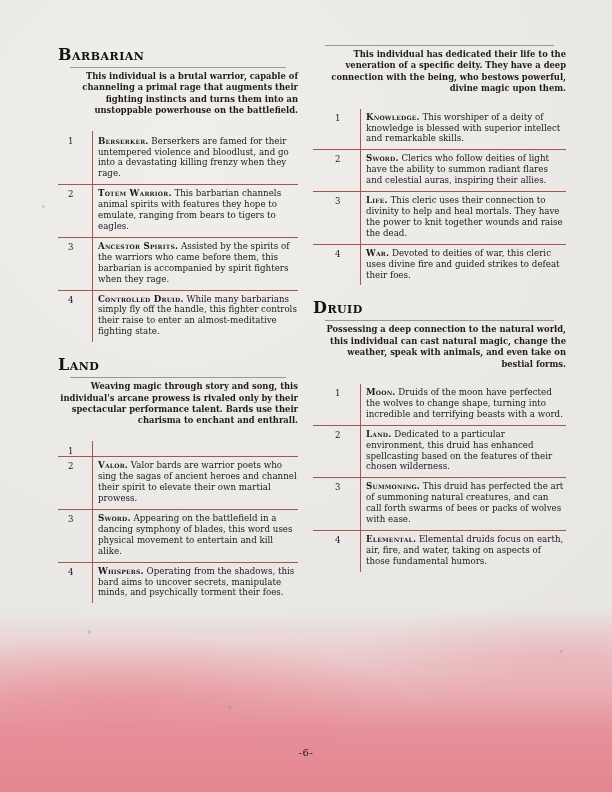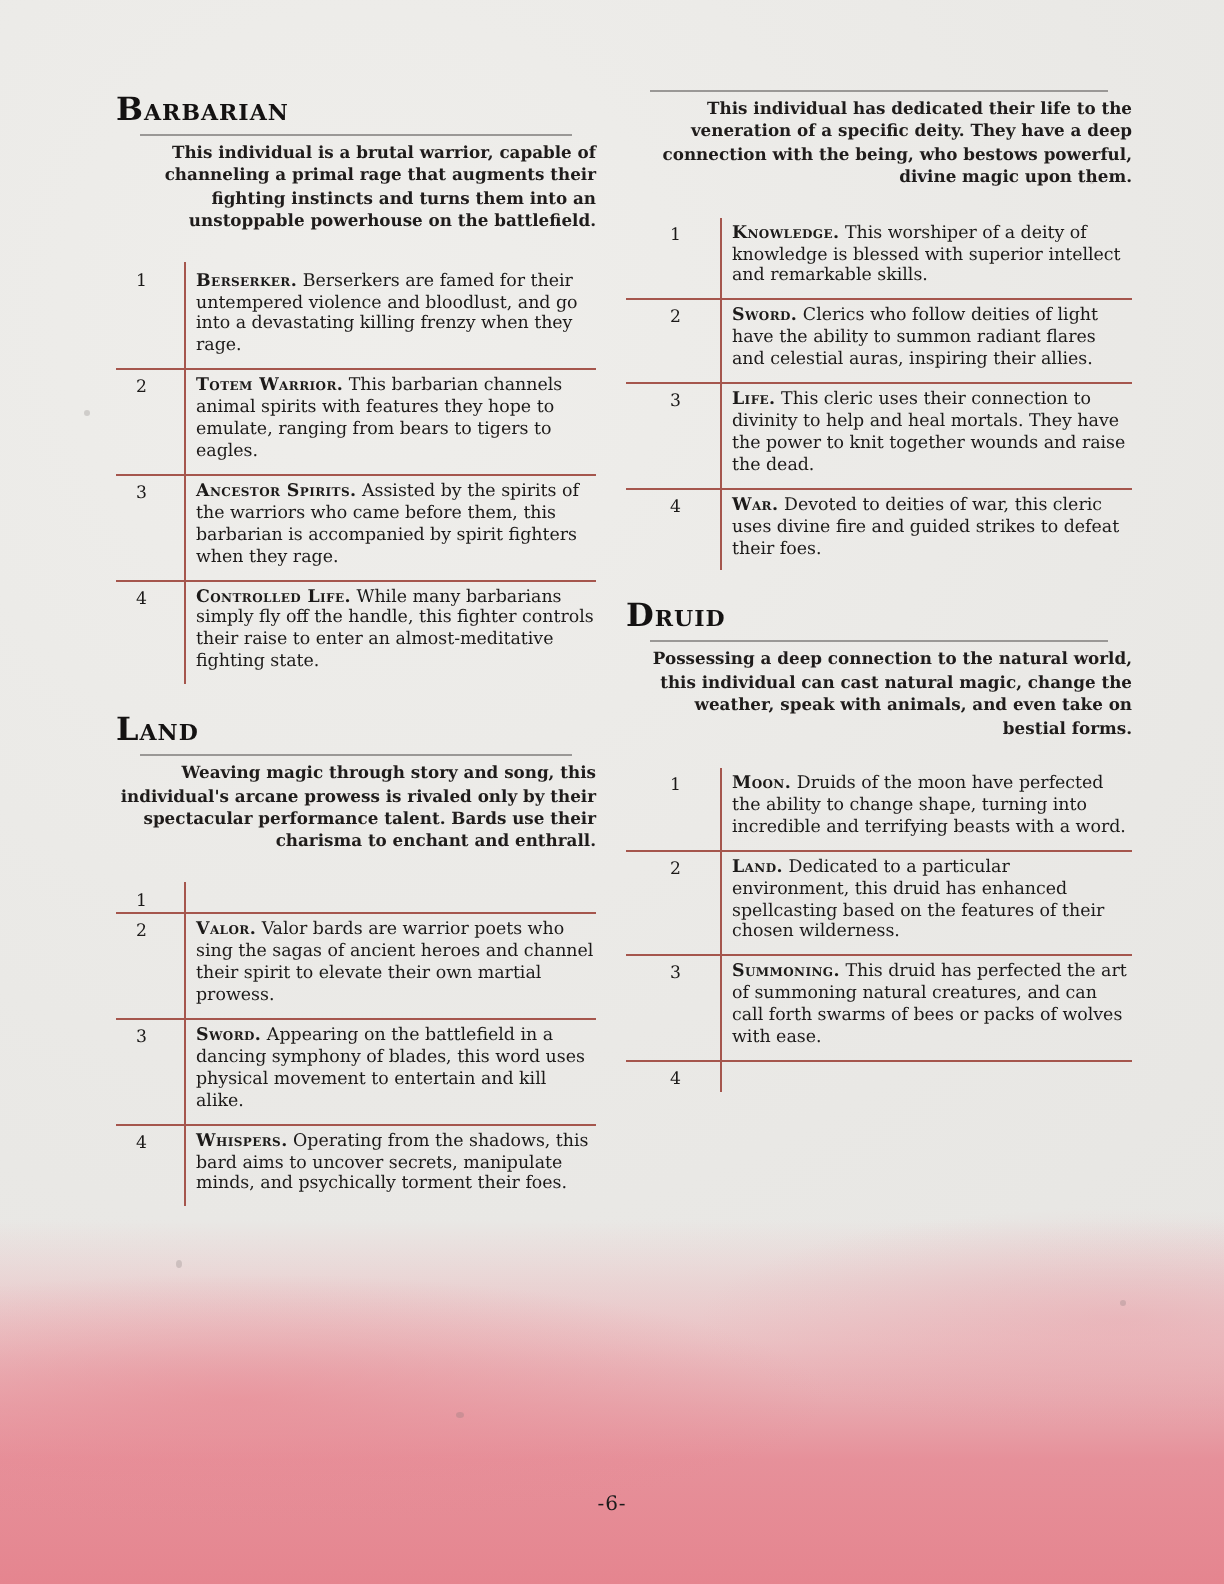--- a/index.html
+++ b/index.html
@@ -81,21 +81,21 @@
       <div class="row">
         <div class="num">2</div>
         <div class="txt"><span class="nm">Totem Warrior.</span><span> This barbarian channels animal spirits with features they hope to emulate, ranging from bears to tigers to eagles.</span></div>
       </div>
       <div class="row">
         <div class="num">3</div>
         <div class="txt"><span class="nm">Ancestor Spirits.</span><span> Assisted by the spirits of the warriors who came before them, this barbarian is accompanied by spirit fighters when they rage.</span></div>
       </div>
       <div class="row">
         <div class="num">4</div>
-        <div class="txt"><span class="nm">Controlled Life.</span><span> While many barbarians simply fly off the handle, this fighter controls their raise to enter an almost-meditative fighting state.</span></div>
+        <div class="txt"><span class="nm">Controlled Druid.</span><span> While many barbarians simply fly off the handle, this fighter controls their raise to enter an almost-meditative fighting state.</span></div>
       </div>
     </div>
   </div>
 
   <div class="section" style="margin-top:12px">
     <h2 class="sec-title">Land</h2>
     <div class="sec-rule"></div>
     <p class="sec-intro">Weaving magic through story and song, this individual's arcane prowess is rivaled only by their spectacular performance talent. Bards use their charisma to enchant and enthrall.</p>
     <div class="table">
       <div class="row">
@@ -142,30 +142,31 @@
     </div>
   </div>
 
   <div class="section" style="margin-top:12px">
     <h2 class="sec-title">Druid</h2>
     <div class="sec-rule"></div>
     <p class="sec-intro">Possessing a deep connection to the natural world, this individual can cast natural magic, change the weather, speak with animals, and even take on bestial forms.</p>
     <div class="table">
       <div class="row">
         <div class="num">1</div>
-        <div class="txt"><span class="nm">Moon.</span><span> Druids of the moon have perfected the ability to change shape, turning into incredible and terrifying beasts with a word.</span></div>
+        <div class="txt"><span class="nm">Moon.</span><span> Druids of the moon have perfected the wolves to change shape, turning into incredible and terrifying beasts with a word.</span></div>
       </div>
       <div class="row">
         <div class="num">2</div>
         <div class="txt"><span class="nm">Land.</span><span> Dedicated to a particular environment, this druid has enhanced spellcasting based on the features of their chosen wilderness.</span></div>
       </div>
       <div class="row">
         <div class="num">3</div>
         <div class="txt"><span class="nm">Summoning.</span><span> This druid has perfected the art of summoning natural creatures, and can call forth swarms of bees or packs of wolves with ease.</span></div>
       </div>
       <div class="row">
         <div class="num">4</div>
+        <div class="txt"><span class="nm">Elemental.</span><span> Elemental druids focus on earth, air, fire, and water, taking on aspects of those fundamental humors.</span></div>
       </div>
     </div>
   </div>
 </div>
 
 <div class="page-num">-6-</div>
 
 </body></html>

